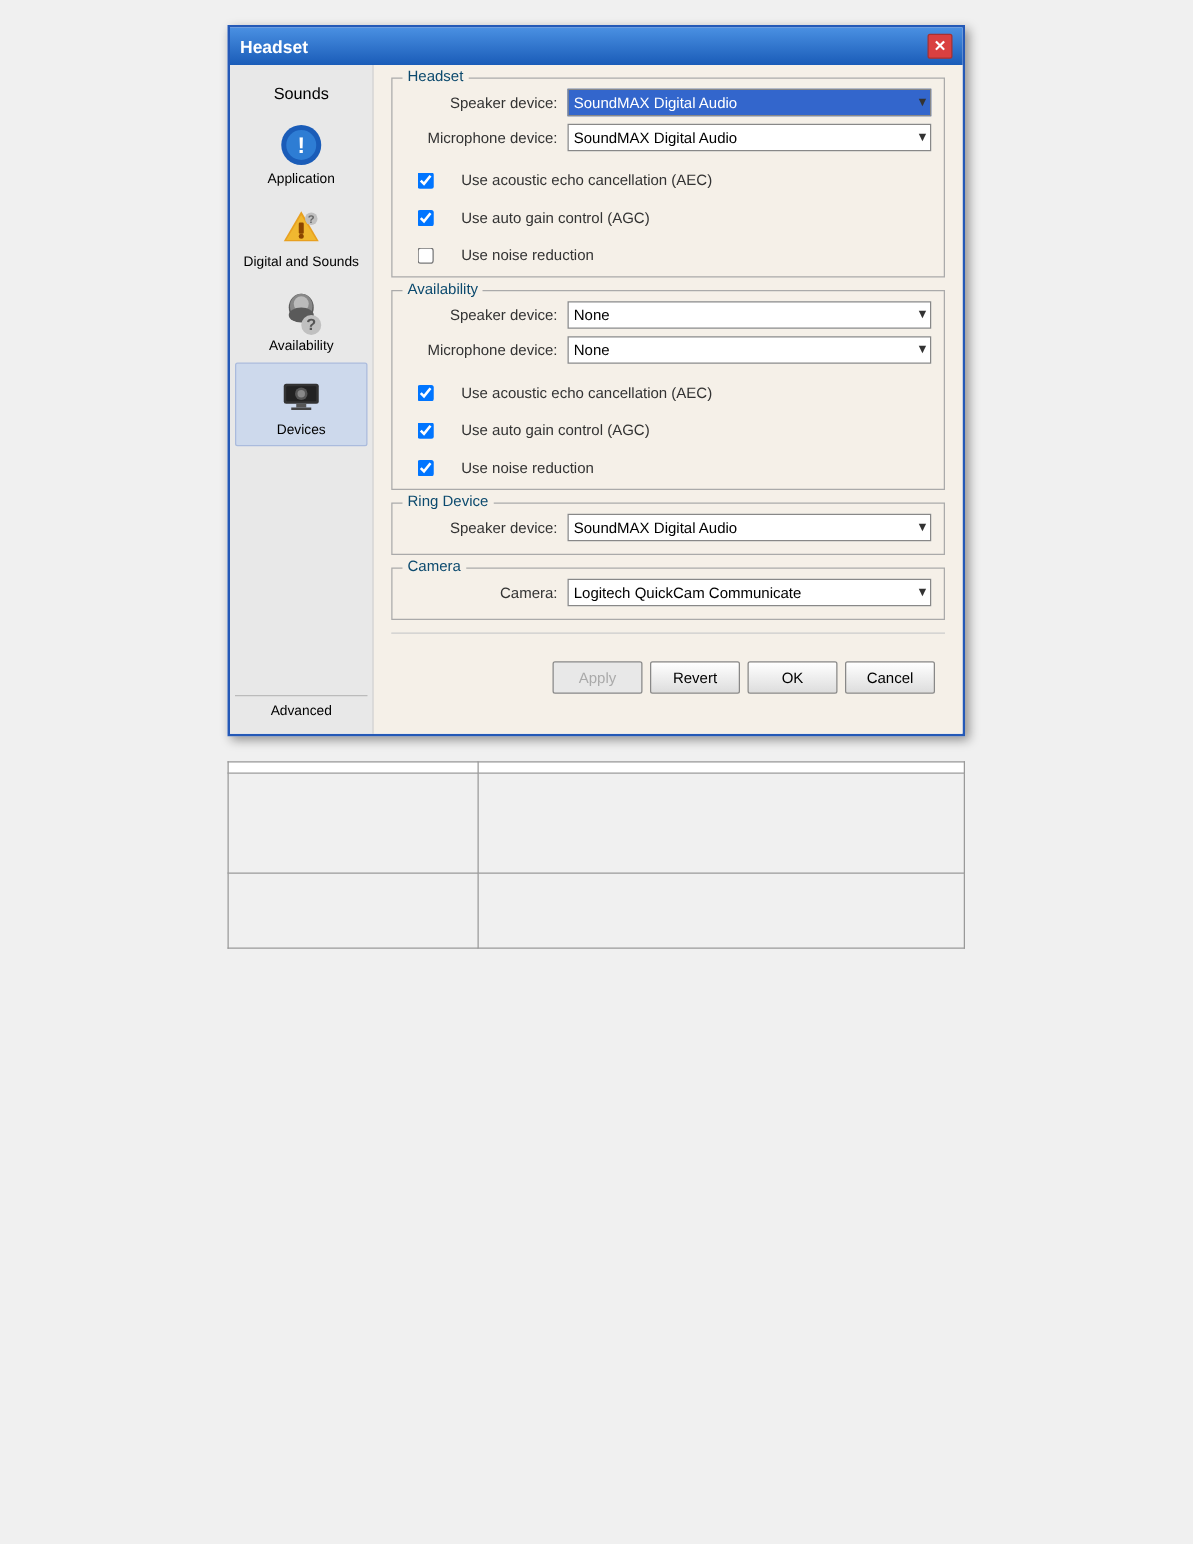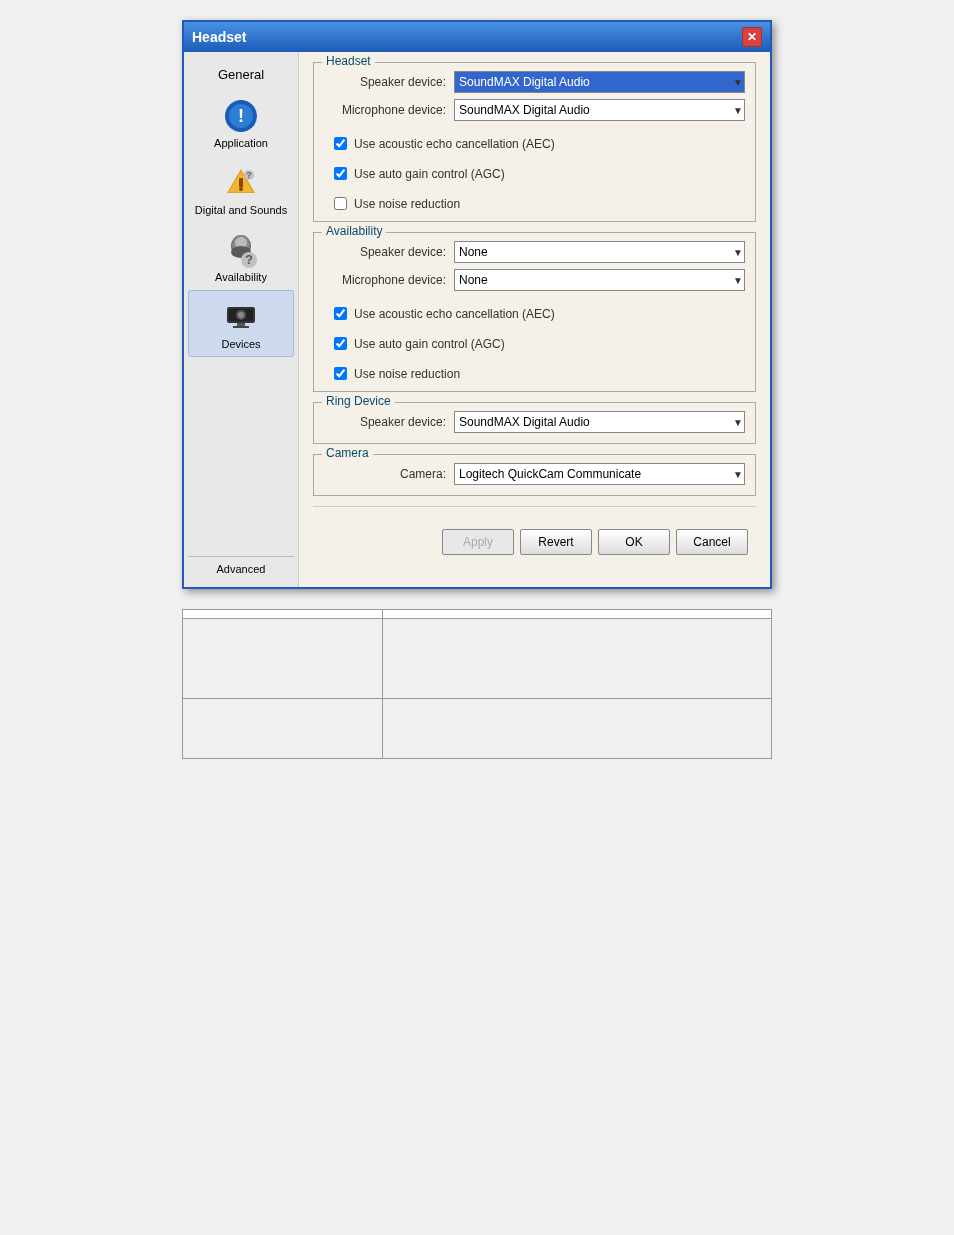--- a/index.html
+++ b/index.html
@@ -169,22 +169,22 @@
       right: 2px;
       top: 50%;
       transform: translateY(-50%);
       pointer-events: none;
       font-size: 10px;
       color: #333;
     }
 
     .checkbox-row {
       display: flex;
-      align-items: flex-start;
-      gap: 7px;
+      align-items: center;
+      gap: 22px;
       margin-left: 10px;
       margin-bottom: 4px;
       margin-top: 16px;
     }
     .checkbox-row:last-child { margin-bottom: 0; }
     .checkbox-row input[type=checkbox] { margin: 0; cursor: pointer; }
     .checkbox-label { font-size: 12px; color: #333; cursor: pointer; }
 
     
     .slider-wrapper {
@@ -268,21 +268,21 @@
   <div class="dialog-titlebar">
     <span>Headset</span>
     <div class="titlebar-close">✕</div>
   </div>
 
   <div class="dialog-body">
 
     <div class="sidebar">
 
       <div class="sidebar-item">
-        <span>General</span>
+        <span>Sounds</span>
       </div>
 
       <div class="sidebar-item">
         <svg class="icon-application" viewBox="0 0 36 36">
           <circle cx="18" cy="18" r="16" fill="#1a5cb8"></circle>
           <circle cx="18" cy="18" r="12" fill="#2e7dd4"></circle>
           <text x="18" y="24" text-anchor="middle" fill="white" font-size="18" font-weight="bold">!</text>
         </svg>
         <span class="sidebar-item-label">Application</span>
       </div>

